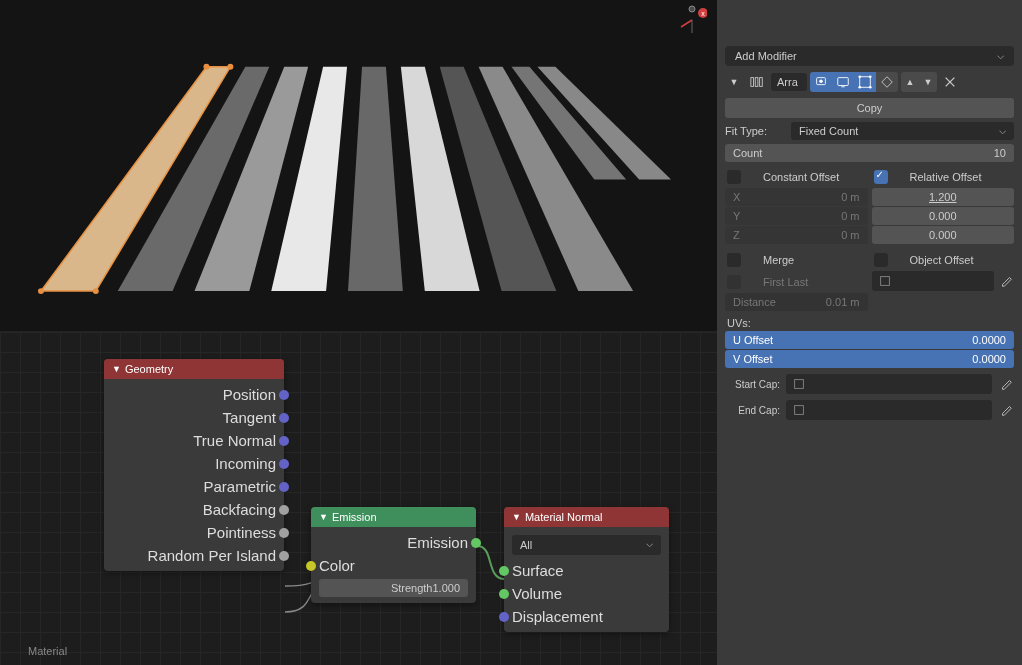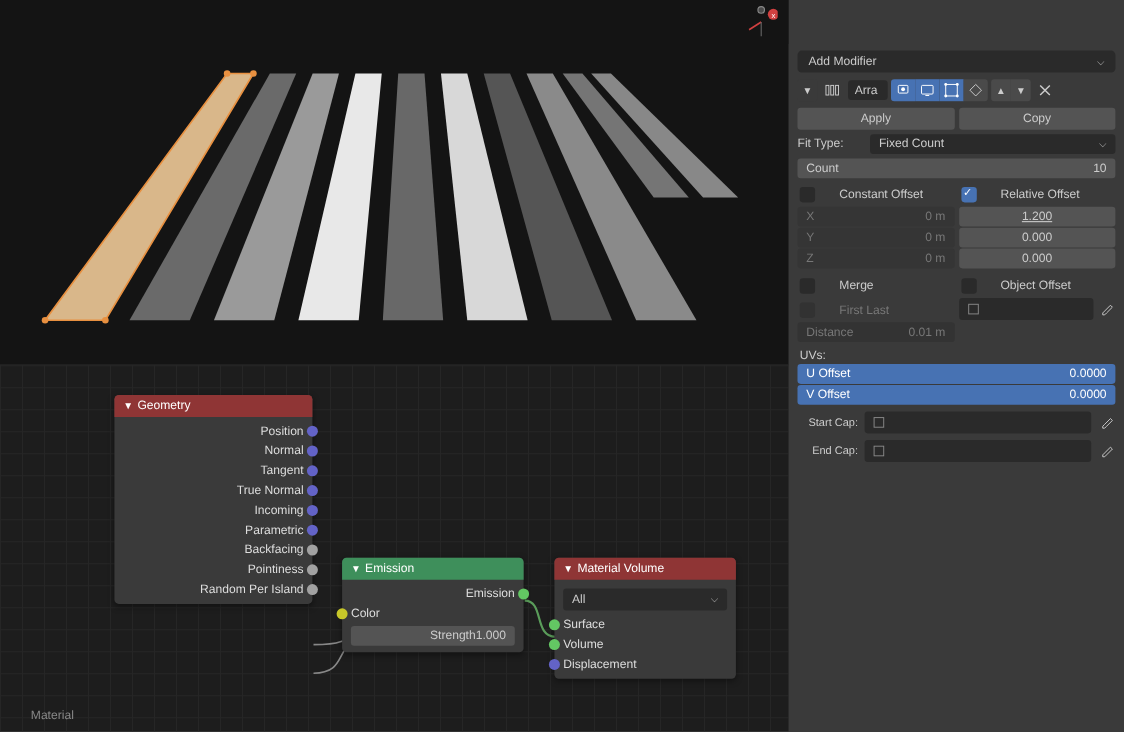--- a/index.html
+++ b/index.html
@@ -13,21 +13,21 @@
 
 .node-editor { position: absolute; left: 0; top: 332px; width: 717px; height: 333px; background: #1d1d1d; background-image: linear-gradient(#262626 1px, transparent 1px), linear-gradient(90deg, #262626 1px, transparent 1px); background-size: 20px 20px; }
 .node-editor-label { position: absolute; left: 28px; bottom: 8px; color: #888; font-size: 11px; }
 
 .node { position: absolute; background: #3a3a3a; border-radius: 4px; box-shadow: 0 2px 6px rgba(0,0,0,0.4); }
 .node-header { padding: 4px 8px; border-radius: 4px 4px 0 0; color: #fff; font-size: 11px; display: flex; align-items: center; gap: 4px; }
 .node-header .collapse { font-size: 9px; }
 .node-red .node-header { background: #8f3535; }
 .node-green .node-header { background: #3e8f5b; }
 .node-body { padding: 4px 0; }
-.socket-row { display: flex; align-items: center; padding: 3px 8px; position: relative; font-size: 11px; color: #ddd; }
+.socket-row { display: flex; align-items: center; padding: 3px 8px; position: relative; font-size: 15px; color: #ddd; }
 .socket-row.output { justify-content: flex-end; }
 .socket-row.input { justify-content: flex-start; }
 .socket-dot { width: 10px; height: 10px; border-radius: 50%; position: absolute; top: 50%; transform: translateY(-50%); }
 .socket-row.output .socket-dot { right: -5px; }
 .socket-row.input .socket-dot { left: -5px; }
 .socket-vector { background: #6363c7; }
 .socket-float { background: #a1a1a1; }
 .socket-shader { background: #63c763; }
 .socket-color { background: #c7c729; }
 .node-widget { background: #545454; border-radius: 3px; margin: 2px 8px; padding: 3px 8px; display: flex; justify-content: flex-end; font-size: 11px; }
@@ -126,24 +126,20 @@
     <div class="node-header">
       <span class="collapse">▼</span>
       <span>Geometry</span>
     </div>
     <div class="node-body">
       <div class="socket-row output">
           <span>Position</span>
           <span class="socket-dot socket-vector"></span>
         </div>
       <div class="socket-row output">
-          <span>Normal</span>
-          <span class="socket-dot socket-vector"></span>
-        </div>
-      <div class="socket-row output">
           <span>Tangent</span>
           <span class="socket-dot socket-vector"></span>
         </div>
       <div class="socket-row output">
           <span>True Normal</span>
           <span class="socket-dot socket-vector"></span>
         </div>
       <div class="socket-row output">
           <span>Incoming</span>
           <span class="socket-dot socket-vector"></span>
@@ -184,21 +180,21 @@
       <div class="node-widget">
         <span>Strength</span>
         <span>1.000</span>
       </div>
     </div>
   </div>
 
   <div class="node node-red" style="left:504px; top:175px; width:165px;">
     <div class="node-header">
       <span class="collapse">▼</span>
-      <span>Material Volume</span>
+      <span>Material Normal</span>
     </div>
     <div class="node-body">
       <div class="node-select">
         <span>All</span>
           <span class="chevron">⌵</span>
       </div>
       <div class="socket-row input">
           <span class="socket-dot socket-shader"></span>
           <span>Surface</span>
         </div>
@@ -267,21 +263,20 @@
     </div>
     <div class="mod-close">
       <svg class="icon" viewBox="0 0 16 16">
           <line x1="3" y1="3" x2="13" y2="13" stroke="#ccc" stroke-width="1.5"></line>
           <line x1="13" y1="3" x2="3" y2="13" stroke="#ccc" stroke-width="1.5"></line>
         </svg>
     </div>
   </div>
 
   <div class="btn-row">
-    <div class="btn">Apply</div>
     <div class="btn">Copy</div>
   </div>
 
   <div class="prop-row">
     <span class="prop-label">Fit Type:</span>
     <div class="prop-dropdown">
       <span>Fixed Count</span>
         <span class="chevron">⌵</span>
     </div>
   </div>

